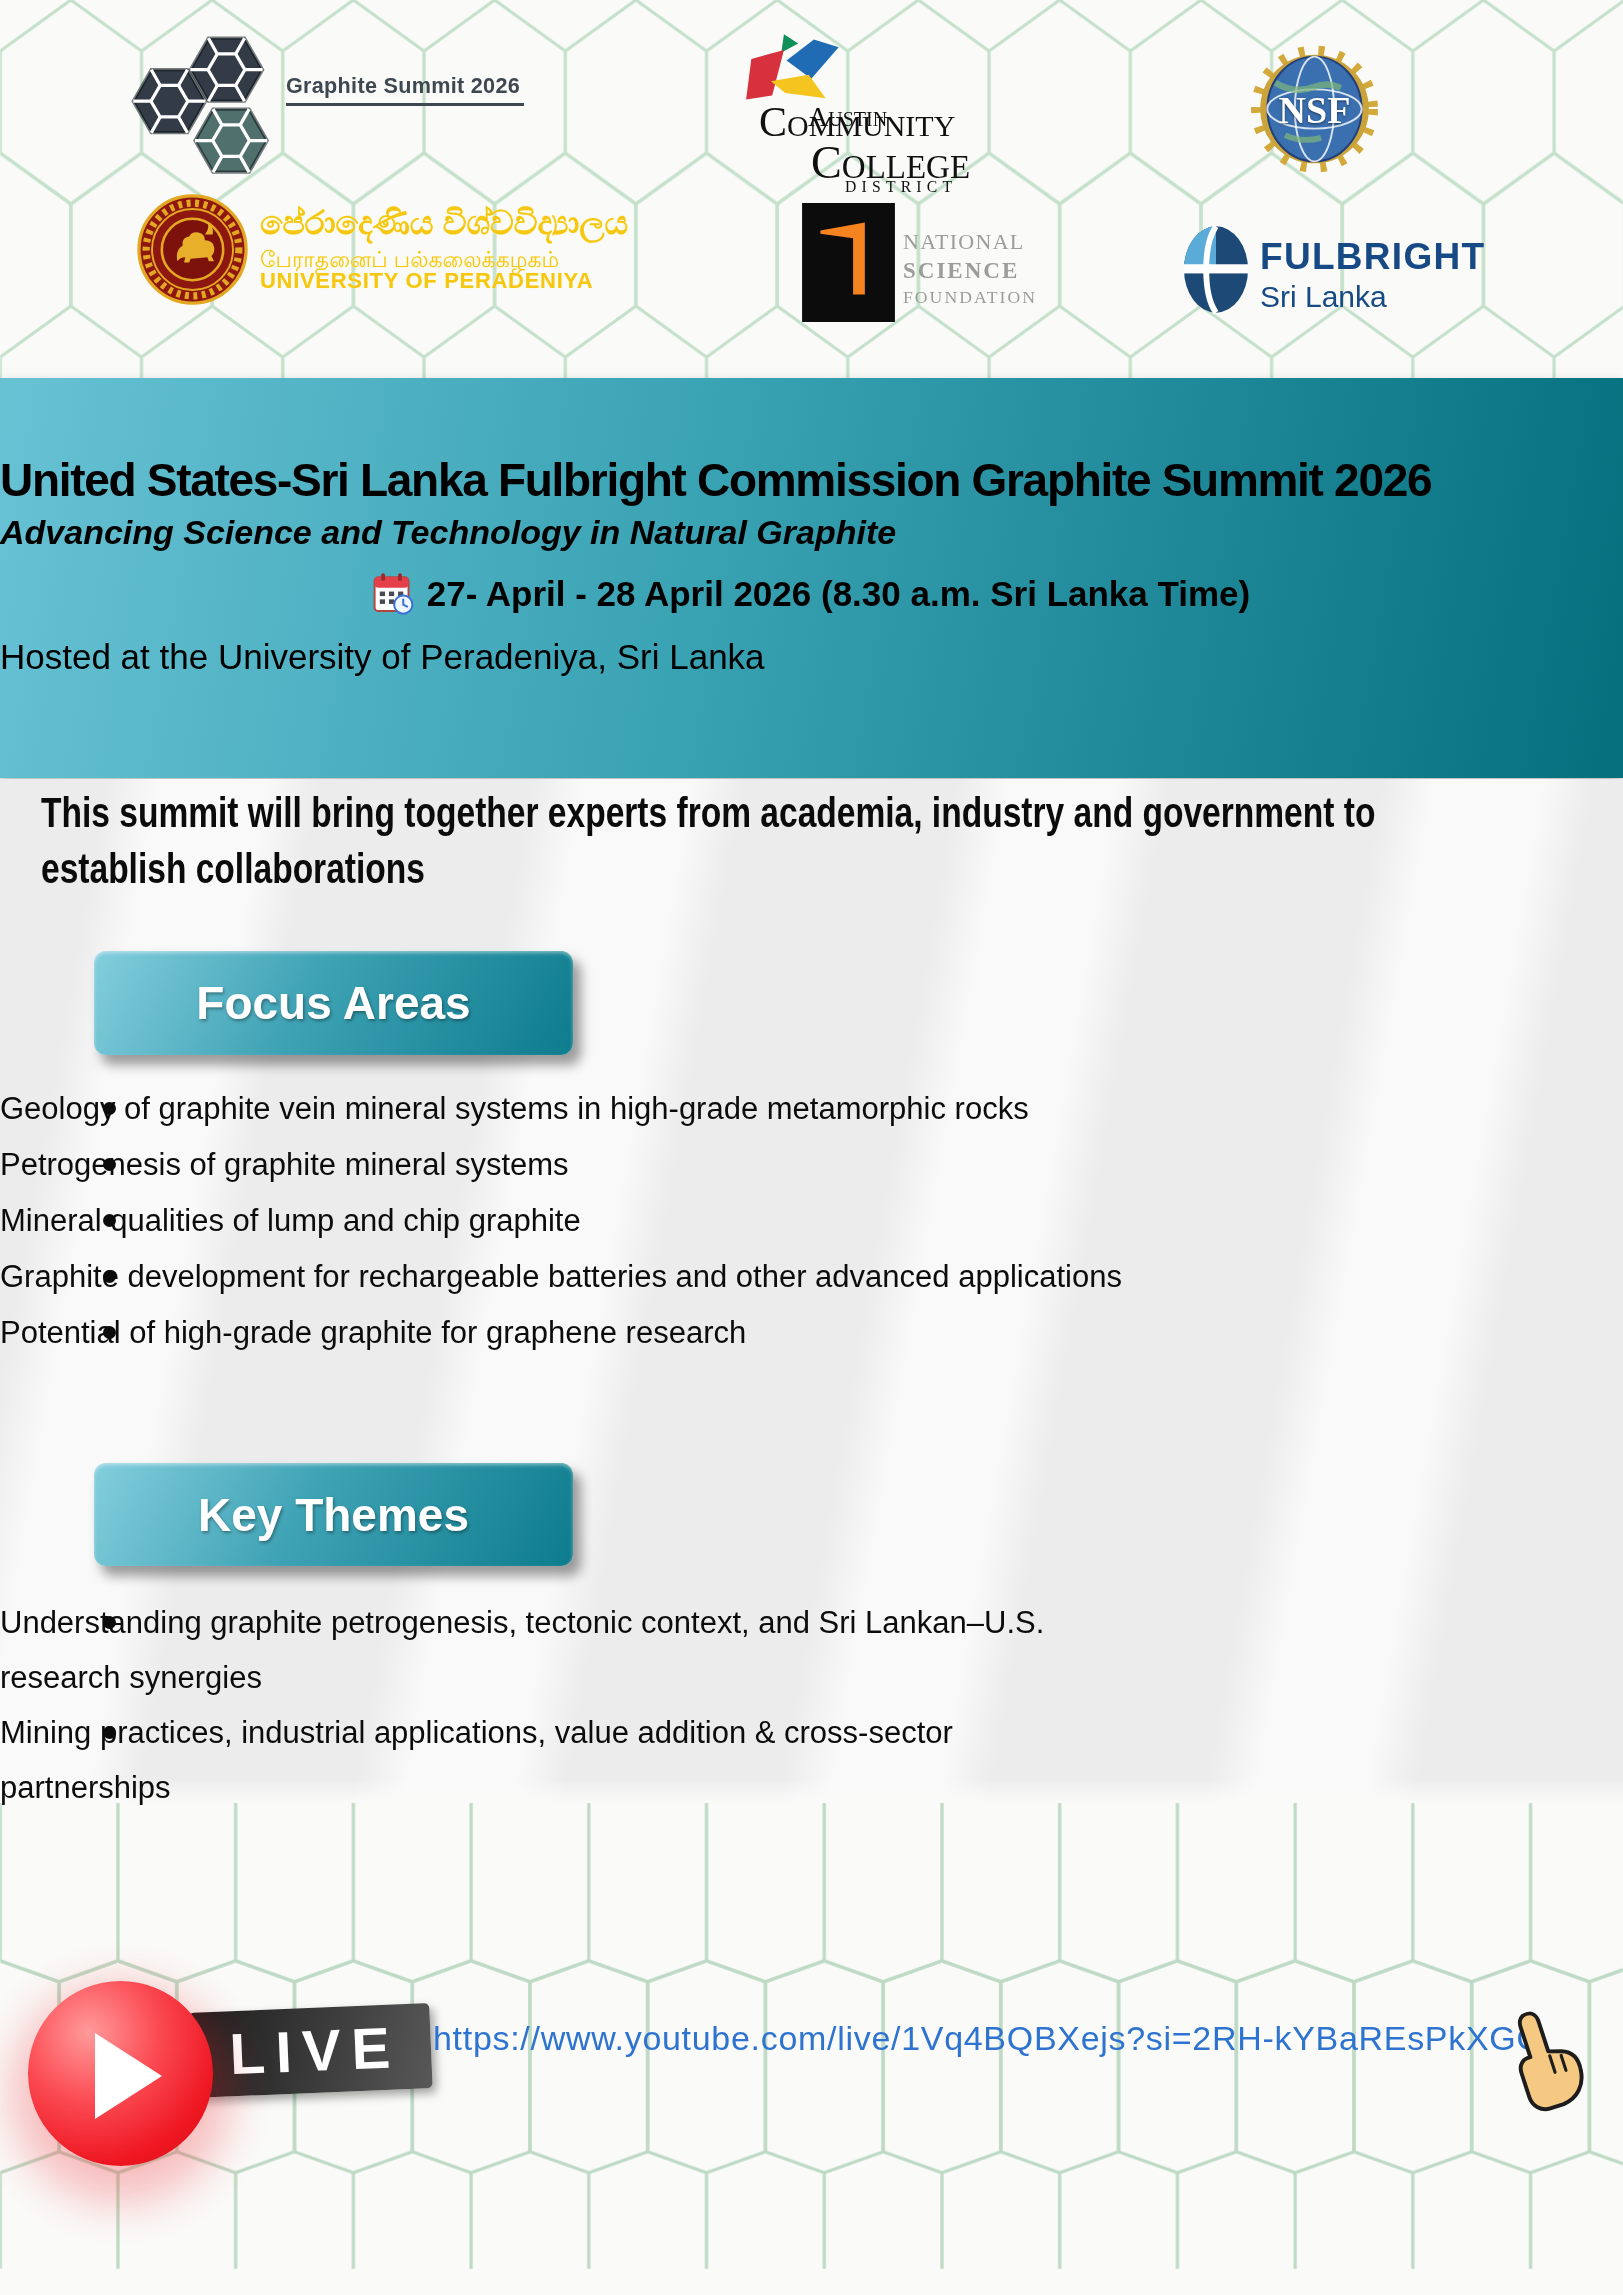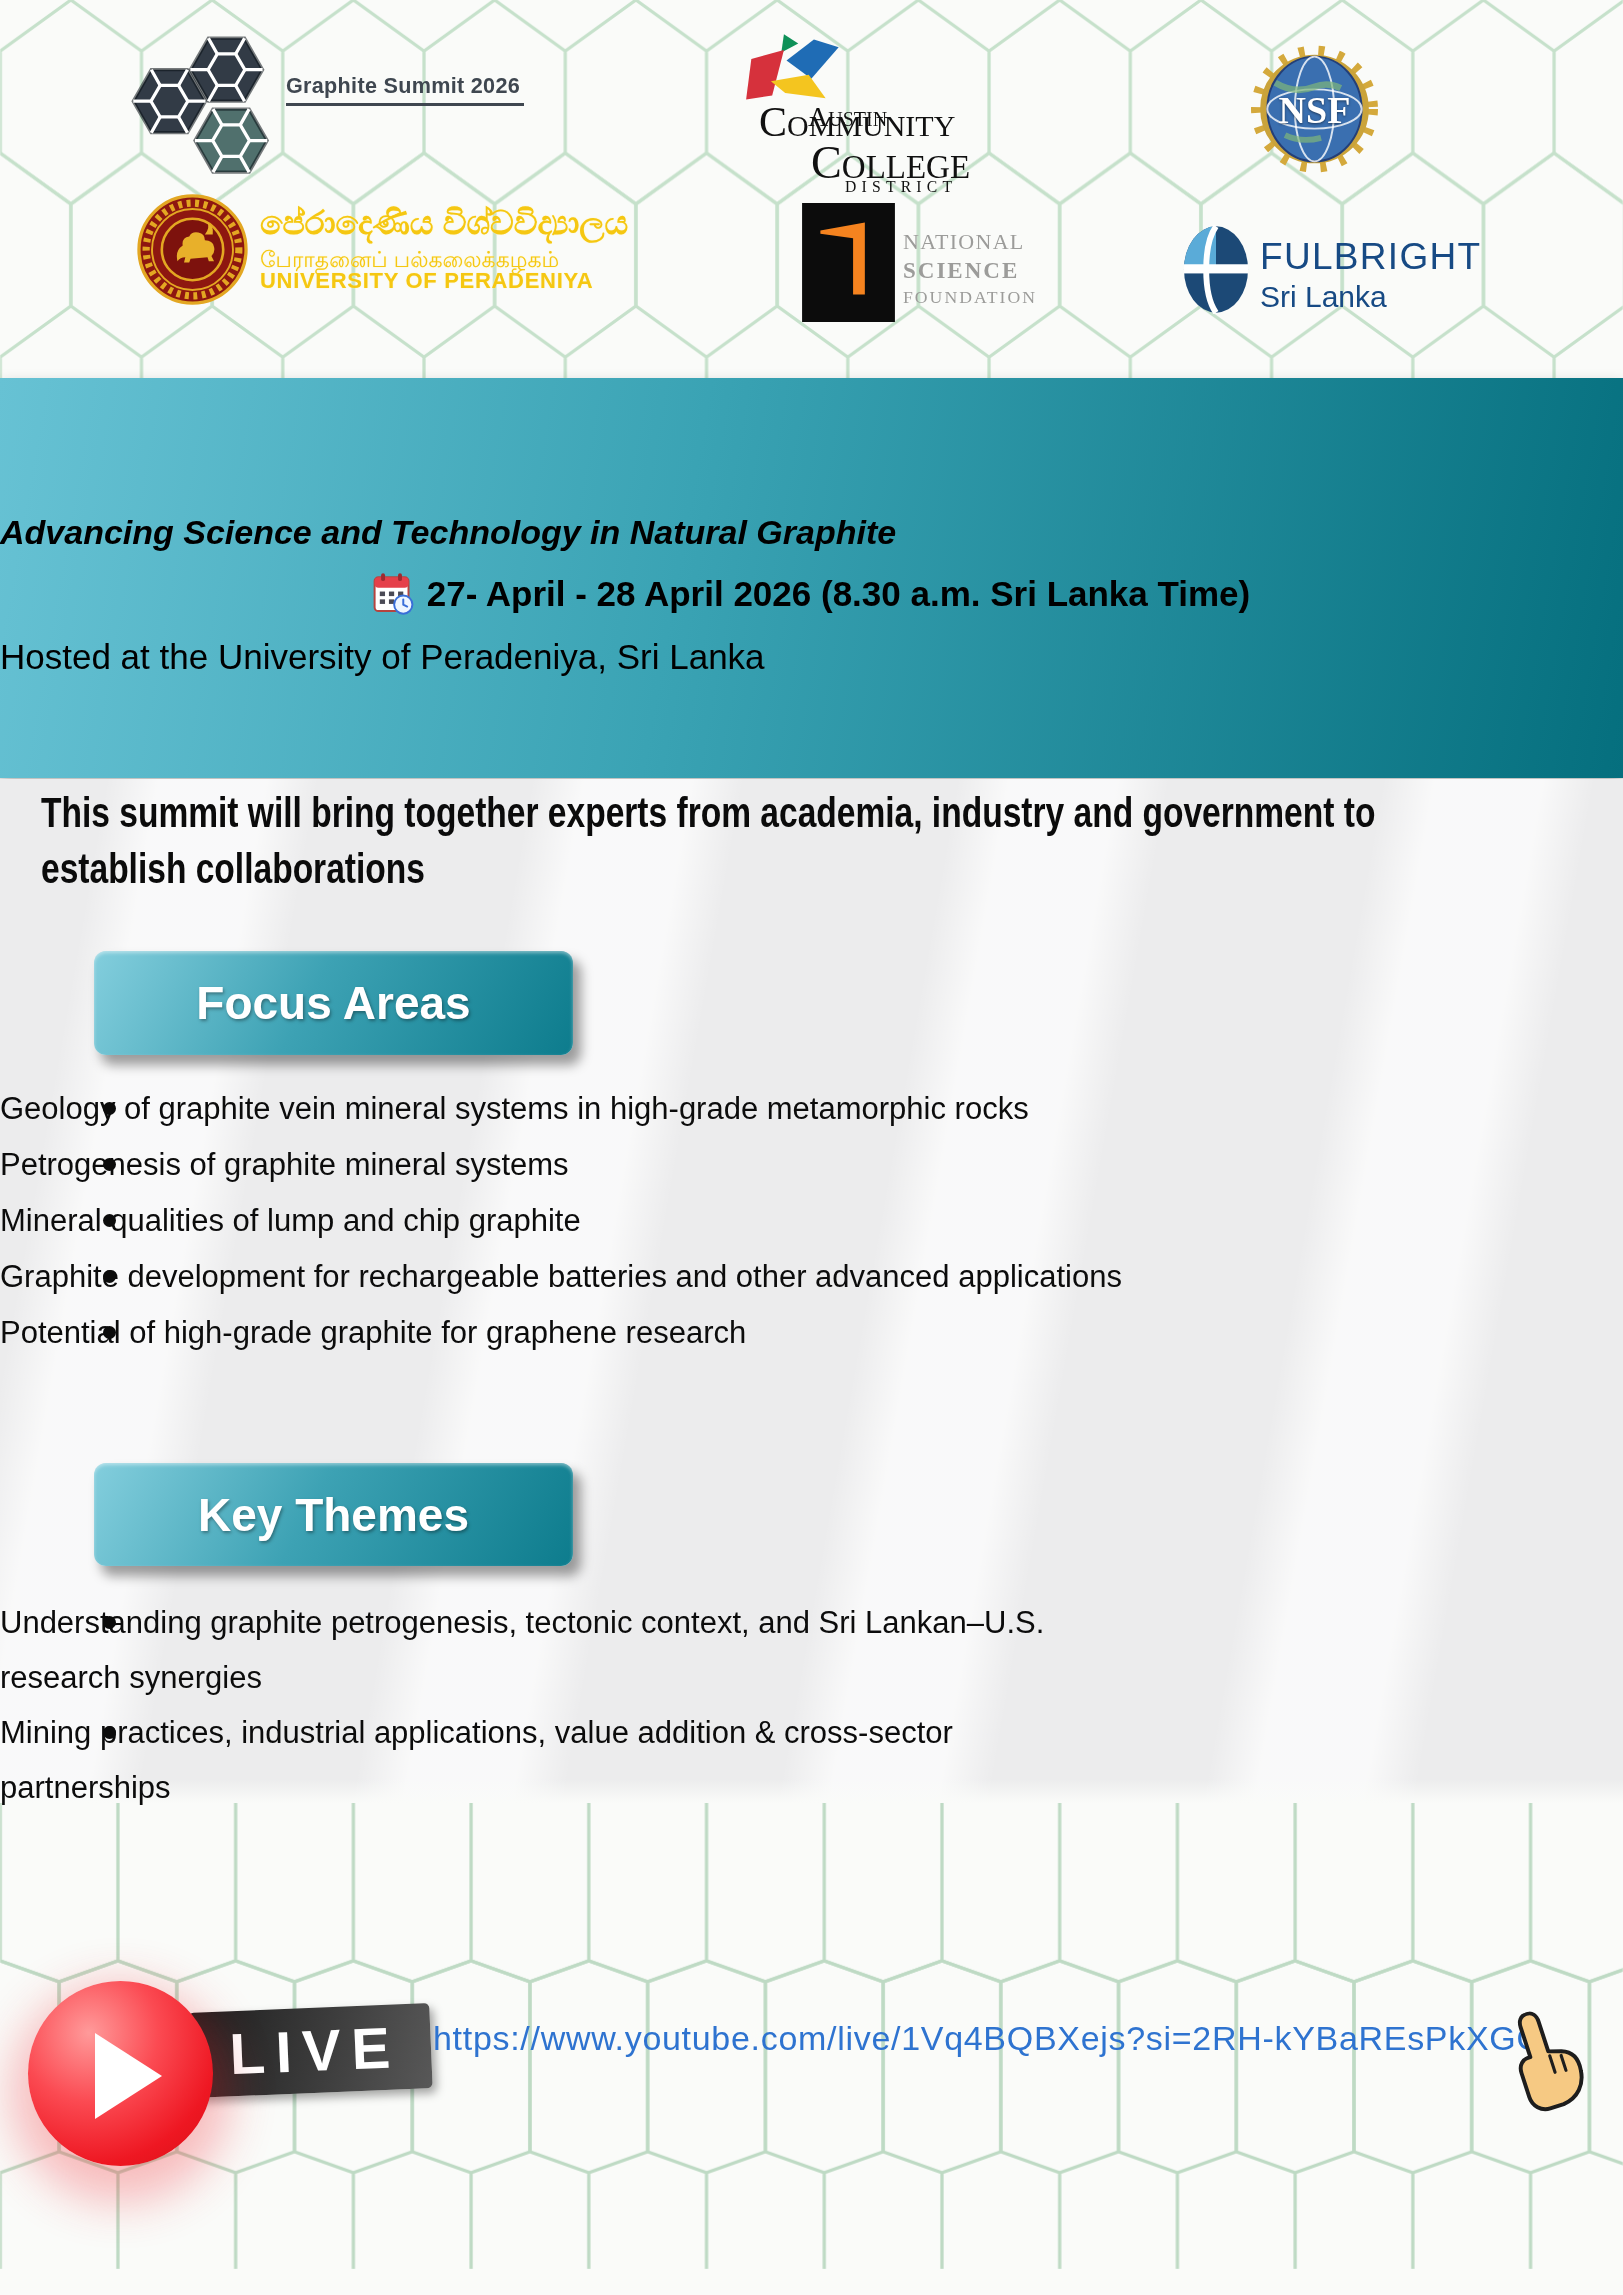--- a/index.html
+++ b/index.html
@@ -40,21 +40,21 @@
     text-shadow:0 0 1.3px #fff3b0;}
 
   .nsf-lk-box{left:802px;top:203px;}
   .nsf-lk-text{left:903px;top:229px;width:170px;color:#9c9c9a;font-family:"Liberation Serif",serif;}
   .nsf-lk-text div{white-space:nowrap;}
   .nsf-lk-l1{font-size:22px;letter-spacing:1.3px;}
   .nsf-lk-l2{font-size:23px;font-weight:bold;letter-spacing:2px;margin-top:2.6px;}
   .nsf-lk-l3{font-size:17.7px;letter-spacing:2px;margin-top:3.9px;}
 
   .fulbright-globe{left:1182px;top:225px;}
-  .fulbright-name{left:1260px;top:236px;font-size:37px;font-weight:normal;color:#174a84;letter-spacing:1.3px;text-align:right;}
+  .fulbright-name{left:1260px;top:236px;font-size:37px;font-weight:bold;color:#174a84;letter-spacing:1.3px;text-align:right;}
   .fulbright-country{left:1260px;top:280px;font-size:30px;color:#174a84;}
 
   
   .banner{
     left:0;top:378px;width:1623px;height:400px;
     background:linear-gradient(100deg,#67c2d4 0%,#3aa3b4 42%,#056f7e 100%);
     box-shadow:0 6.5px 14.4px rgba(0,0,0,.28);
     color:#fff;
   }
   .bn-title{top:453px;font-size:46px;font-weight:bold;letter-spacing:-1.3px;}
@@ -238,20 +238,21 @@
     <ellipse cx="52" cy="68" rx="49" ry="66" fill="#1c4976"></ellipse>
     <path d="M52 2 A49 66 0 0 0 3 68 L52 68 Z" fill="#5aabd8"></path>
     <rect x="3" y="60" width="98" height="14" fill="#fff"></rect>
     <rect x="44" y="2" width="14" height="132" fill="#fff" opacity="0"></rect>
     <path d="M52 2 C32 30 32 106 52 134" fill="none" stroke="#fff" stroke-width="9"></path>
   </svg>
   <div class="abs fulbright-name">FULBRIGHT</div>
   <div class="abs fulbright-country">Sri Lanka</div>
 
   <div class="abs banner"></div>
+  <div class="abs line bn-title" style="position:absolute;">United States-Sri Lanka Fulbright Commission Graphite Summit 2026</div>
   <div class="abs line bn-subtitle">Advancing Science and Technology in Natural Graphite</div>
   <div class="abs bn-date">
     <svg width="41" height="43" viewBox="0 0 62 66">
       <rect x="2" y="8" width="52" height="52" rx="6" fill="#fff" stroke="#b5443f" stroke-width="3"></rect>
       <rect x="2" y="8" width="52" height="16" rx="6" fill="#e5404a"></rect>
       <rect x="12" y="2" width="6" height="12" rx="3" fill="#9e2a30"></rect>
       <rect x="38" y="2" width="6" height="12" rx="3" fill="#9e2a30"></rect>
       <g fill="#4a4a55">
         <rect x="10" y="30" width="8" height="7"></rect>
           <rect x="24" y="30" width="8" height="7"></rect>

